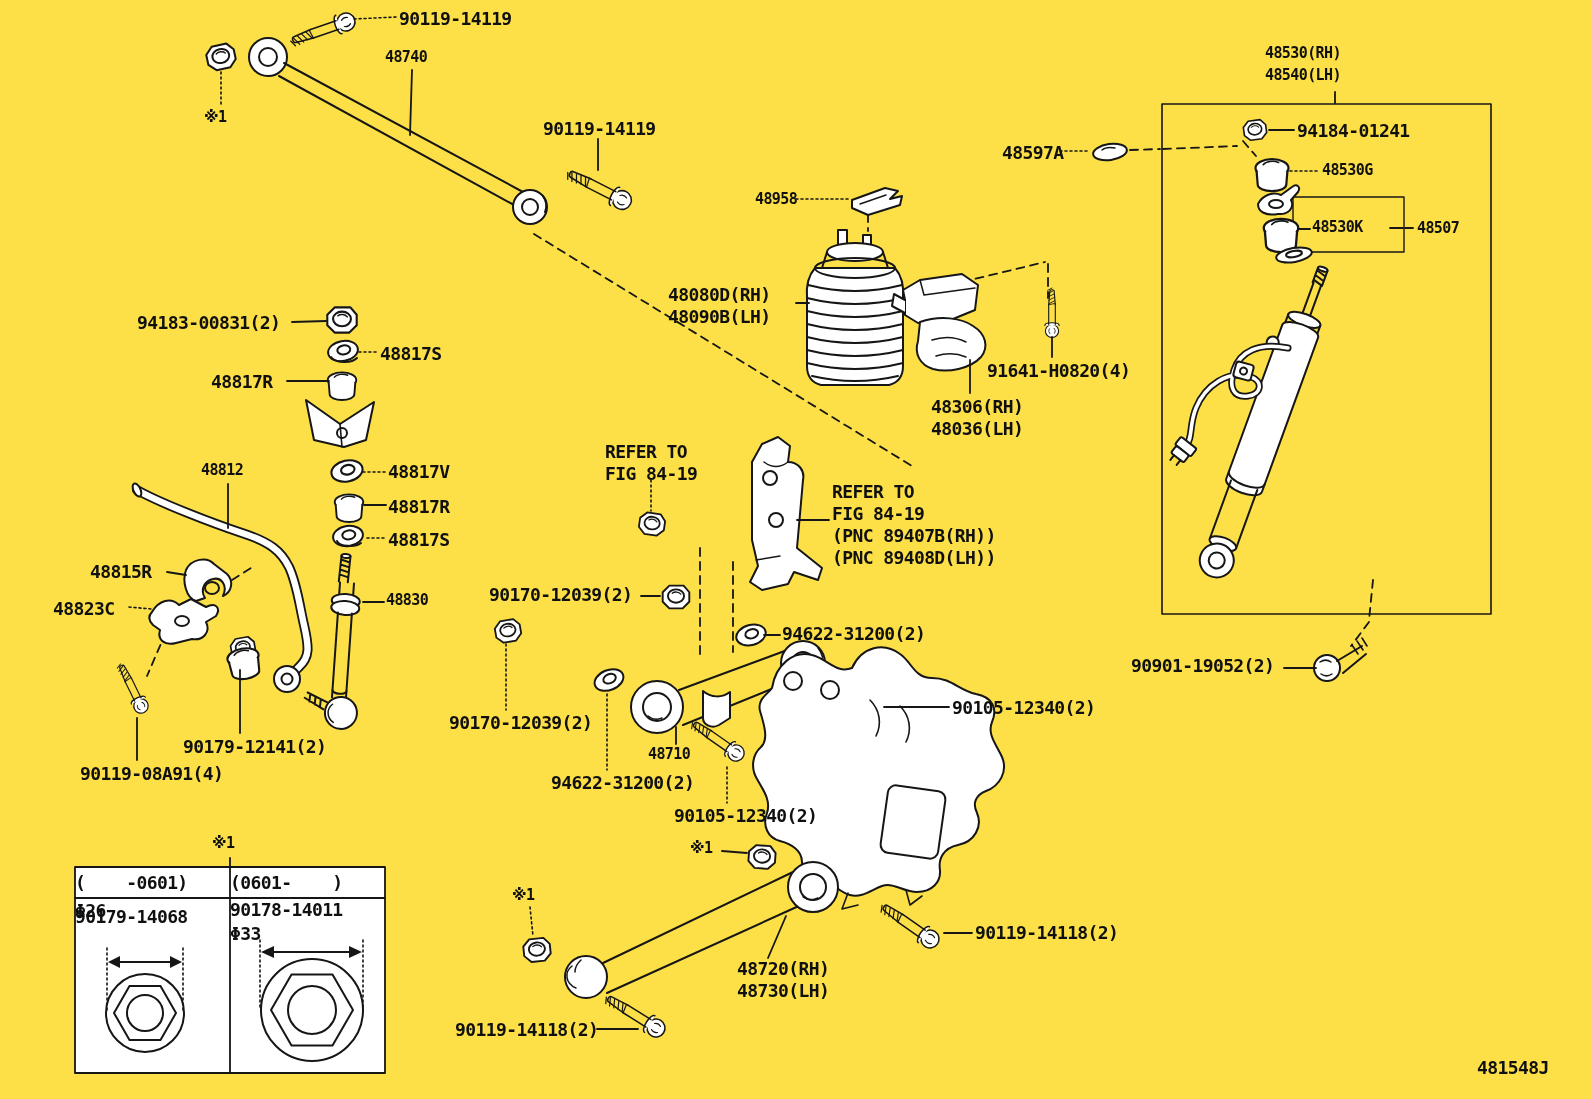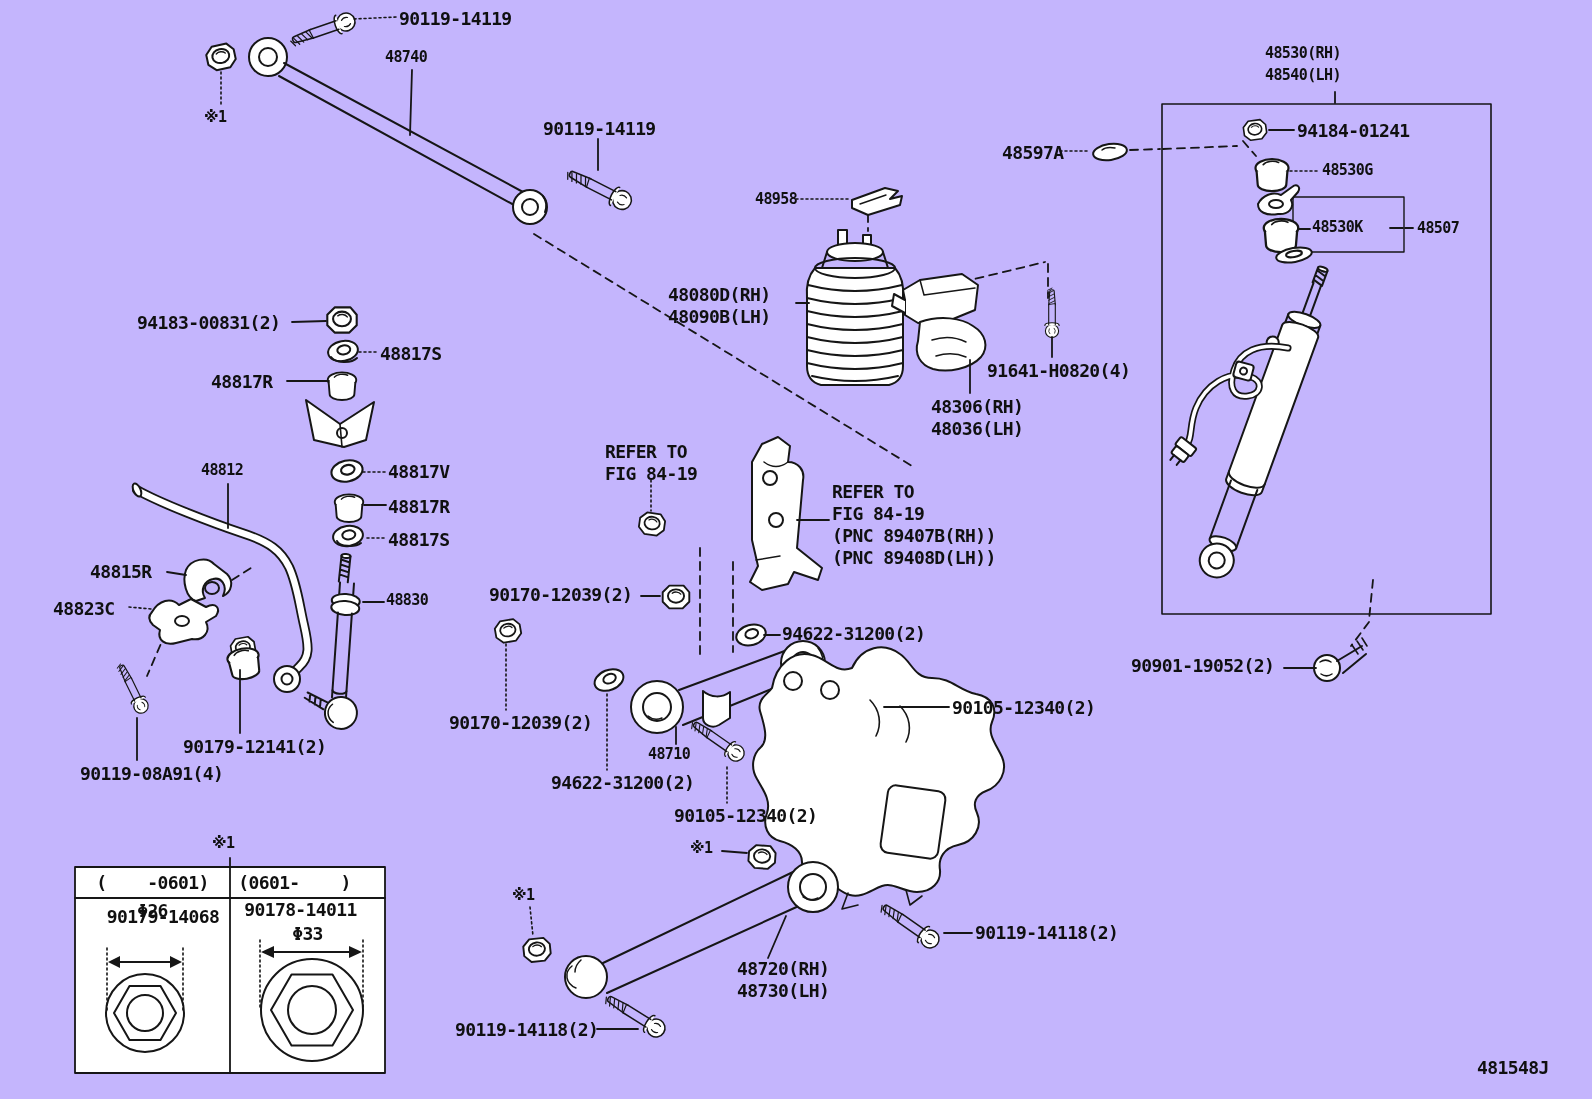--- a/index.html
+++ b/index.html
@@ -1,22 +1,22 @@
 <!DOCTYPE html>
 <html><head>
 <meta charset="utf-8">
 <style>
   html,body{margin:0;padding:0;background:#fff;}
-  .stage{position:relative;width:1592px;height:1099px;background:#c4b5fd;overflow:hidden;
+  .stage{position:relative;width:1592px;height:1099px;background:#fde047;overflow:hidden;
          font-family:"DejaVu Sans Mono","DejaVu Sans",monospace;}
   svg{position:absolute;left:0;top:0;}
   .lbl{position:absolute;font:700 18px/22px "DejaVu Sans Mono","DejaVu Sans",monospace;
        color:#101010;white-space:pre;letter-spacing:-0.6px;}
   .big{font-size:15px;}
-  .tc{text-align:center;}
+  .tc{}
   .art{stroke:#161616;stroke-width:2;fill:none;stroke-linecap:round;stroke-linejoin:round;}
   .s{stroke:#161616;stroke-width:1.8;}
   .d{stroke:#161616;stroke-width:1.6;stroke-dasharray:2 3;}
   .h{stroke:#161616;stroke-width:1.8;stroke-dasharray:8 6;}
   .dd{stroke:#161616;stroke-width:1.8;stroke-dasharray:12 4 2 4;}
 </style>
 </head>
 <body>
 
 <div class="stage">

